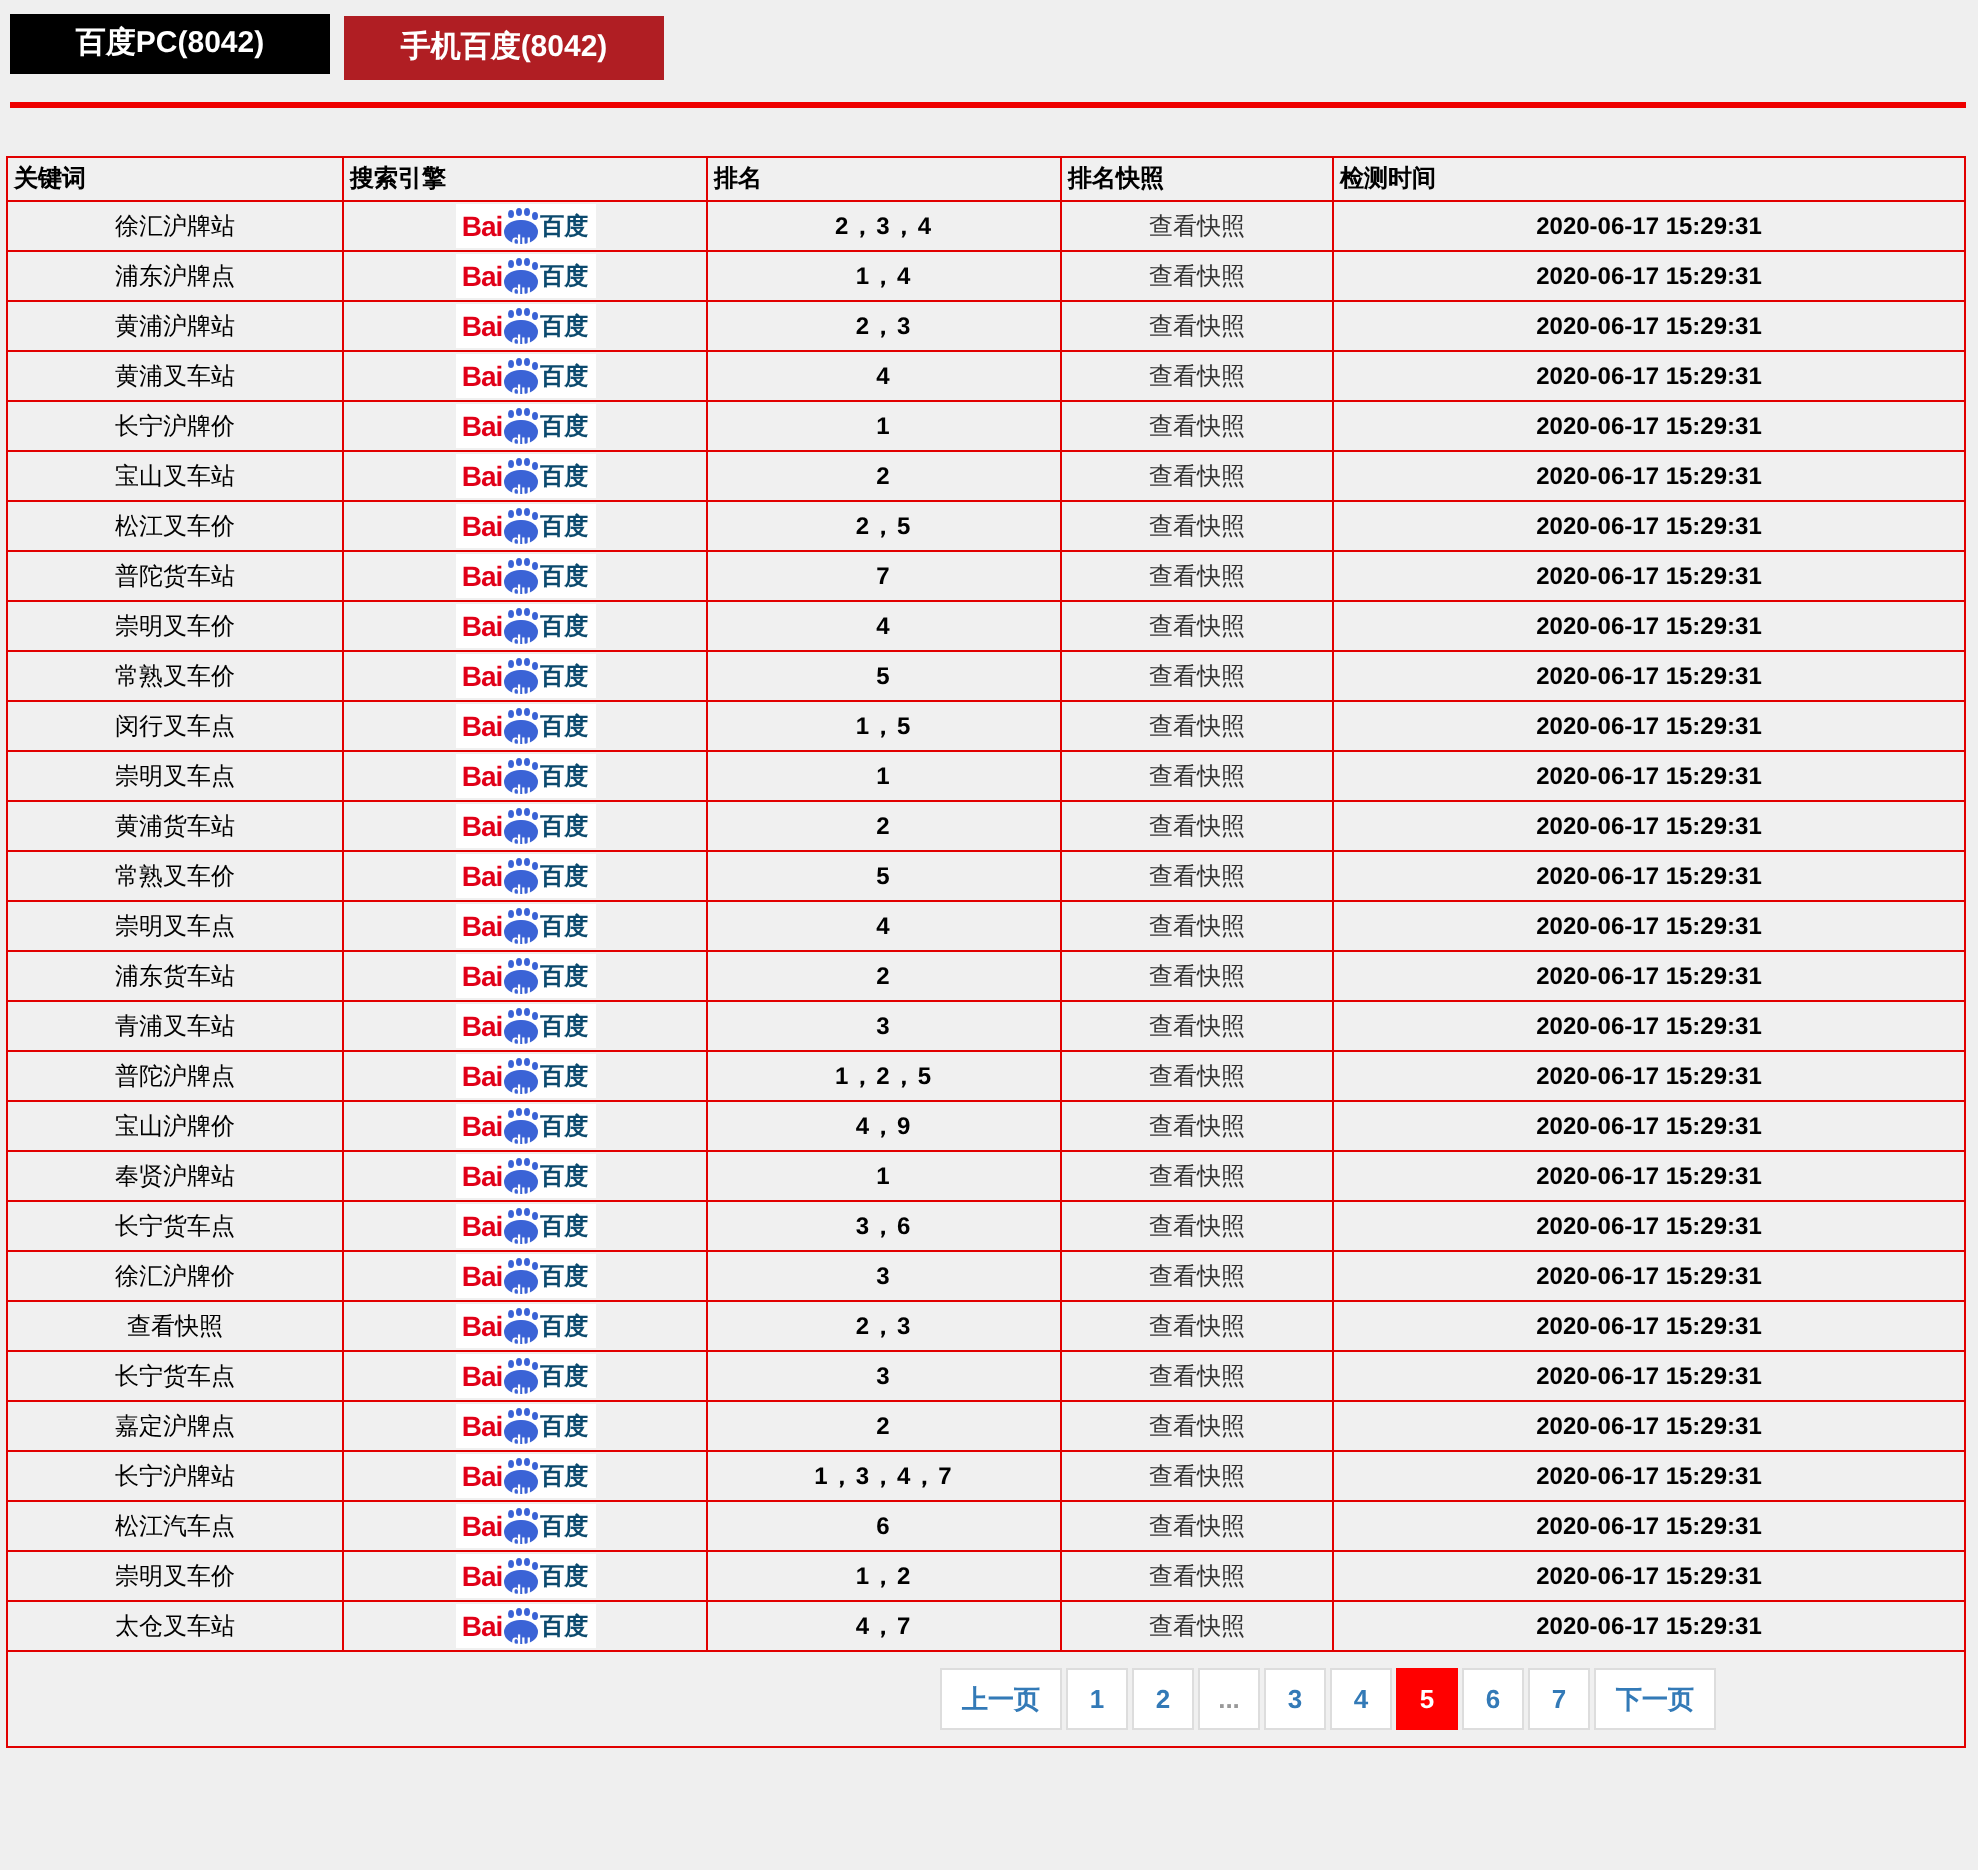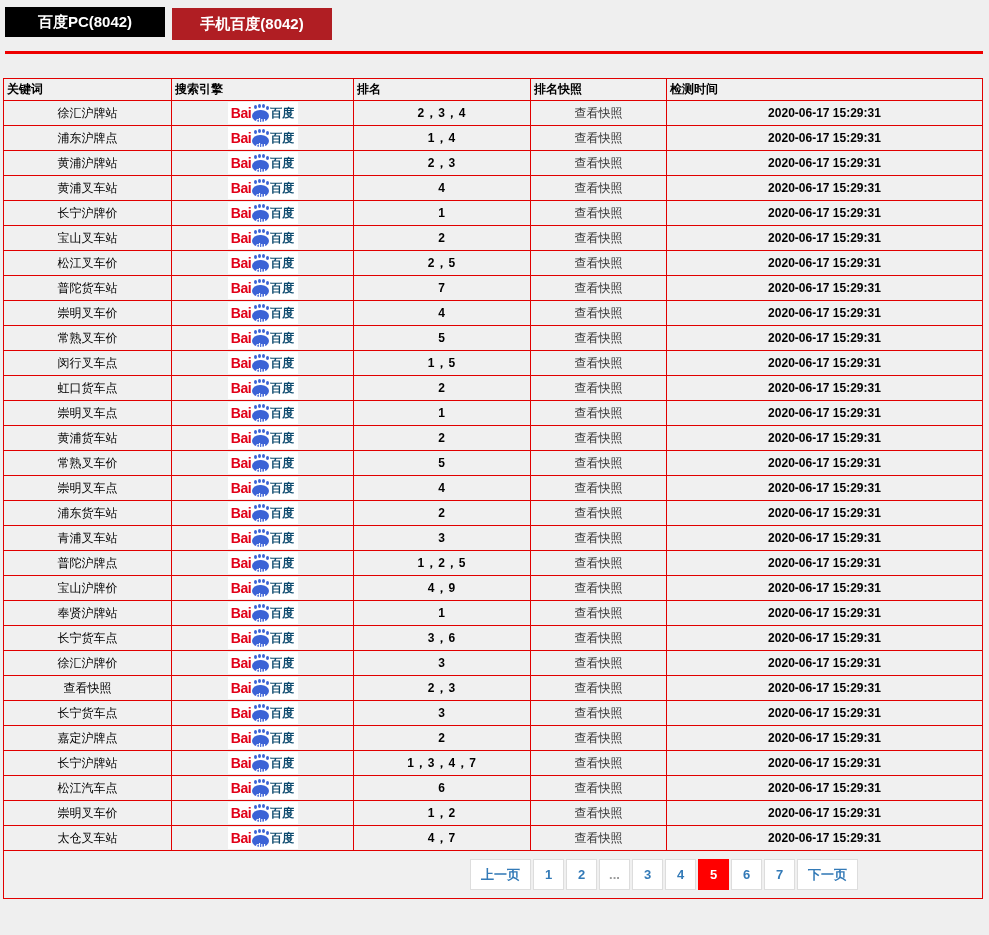--- a/index.html
+++ b/index.html
@@ -309,38 +309,20 @@
         <span class="cn">百度</span>
       </span>
     </td>
     <td class="c-rank">1，5</td>
     <td class="c-snap">
       <a class="snap-link">查看快照</a>
     </td>
     <td class="c-time">2020-06-17 15:29:31</td>
   </tr>
 
-  <tr>
-    <td class="c-kw">虹口货车点</td>
-    <td class="c-se">
-      <span class="logo-box">
-        <span class="bai">Bai</span>
-        <span class="paw">
-          <span class="pad"></span>
-          <i class="du">du</i>
-        </span>
-        <span class="cn">百度</span>
-      </span>
-    </td>
-    <td class="c-rank">2</td>
-    <td class="c-snap">
-      <a class="snap-link">查看快照</a>
-    </td>
-    <td class="c-time">2020-06-17 15:29:31</td>
-  </tr>
 
   <tr>
     <td class="c-kw">崇明叉车点</td>
     <td class="c-se">
       <span class="logo-box">
         <span class="bai">Bai</span>
         <span class="paw">
           <span class="pad"></span>
           <i class="du">du</i>
         </span>

